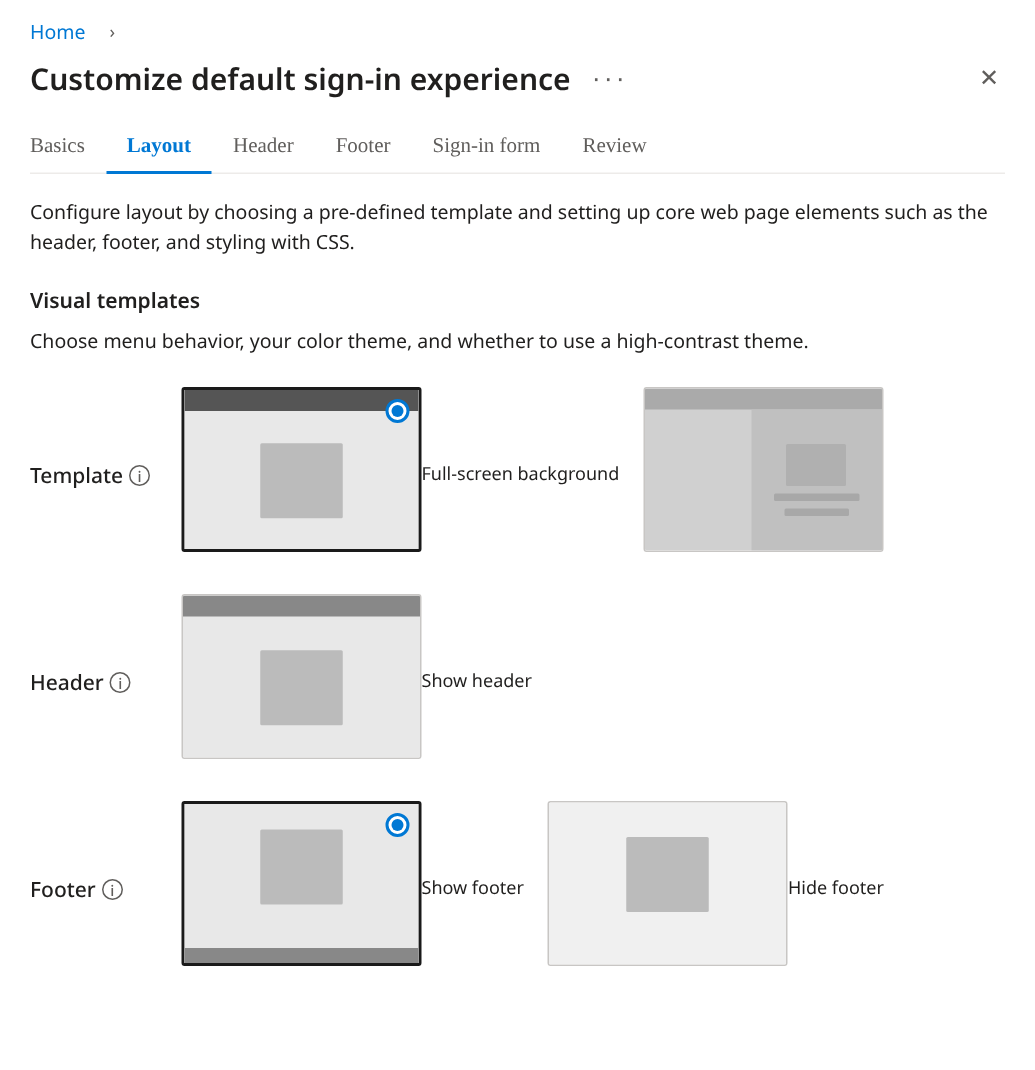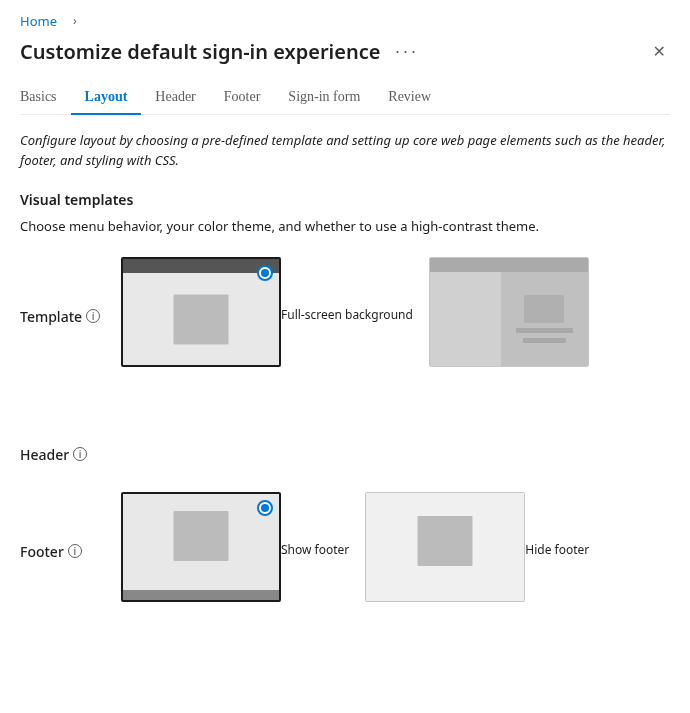--- a/index.html
+++ b/index.html
@@ -92,21 +92,20 @@
     }
     .tab-item:first-child {
       padding-left: 0;
     }
 
     .description {
       font-size: 13px;
       color: #201f1e;
       margin-bottom: 20px;
       line-height: 1.5;
-      font-style: italic;
     }
 
     .section-title {
       font-weight: 600;
       font-size: 14px;
       margin-bottom: 8px;
     }
 
     .section-desc {
       font-size: 13px;
@@ -413,20 +412,29 @@
     </div>
   </div>
 
   <div class="option-group">
     <div class="option-label">
       <span>Header</span>
       <span class="info-icon">i</span>
     </div>
     <div class="options-row">
 
+      <div class="option-card">
+        <div class="card-box">
+          <div class="preview-header">
+            <div class="top-bar"></div>
+            <div class="center-box"></div>
+          </div>
+        </div>
+        <span class="card-label">Show header</span>
+      </div>
 
     </div>
   </div>
 
   <div class="option-group">
     <div class="option-label">
       <span>Footer</span>
       <span class="info-icon">i</span>
     </div>
     <div class="options-row">

